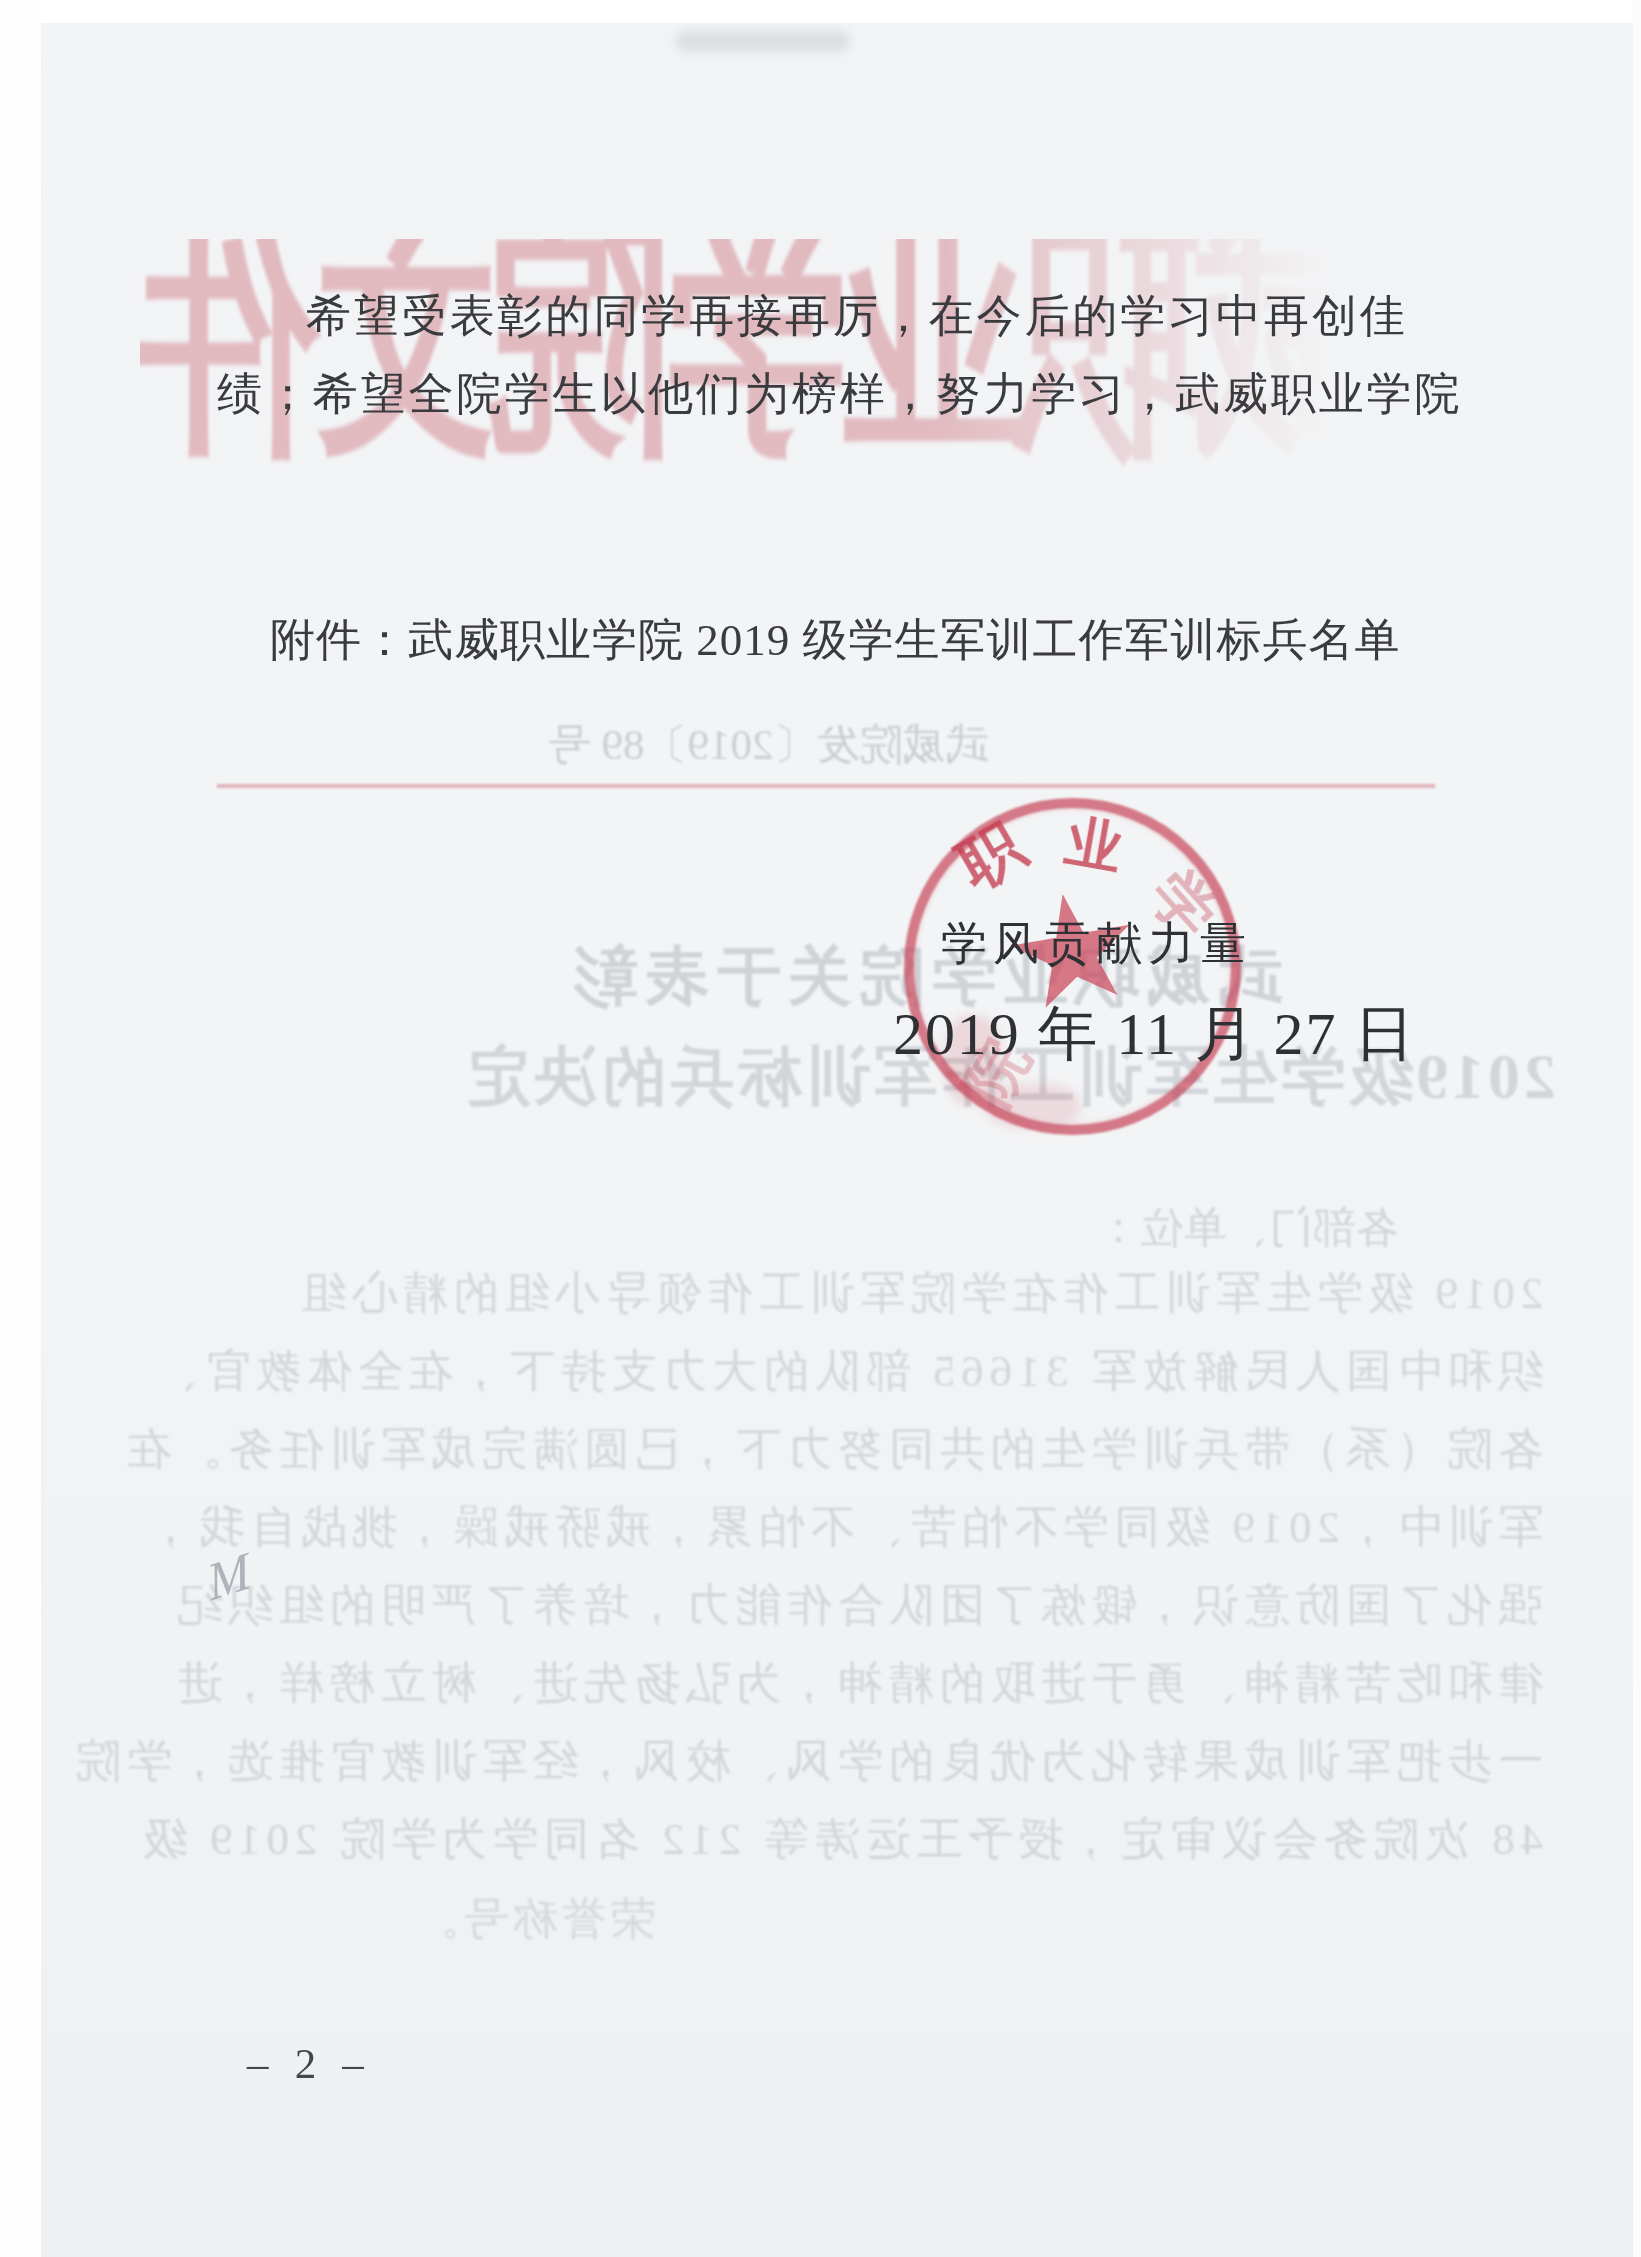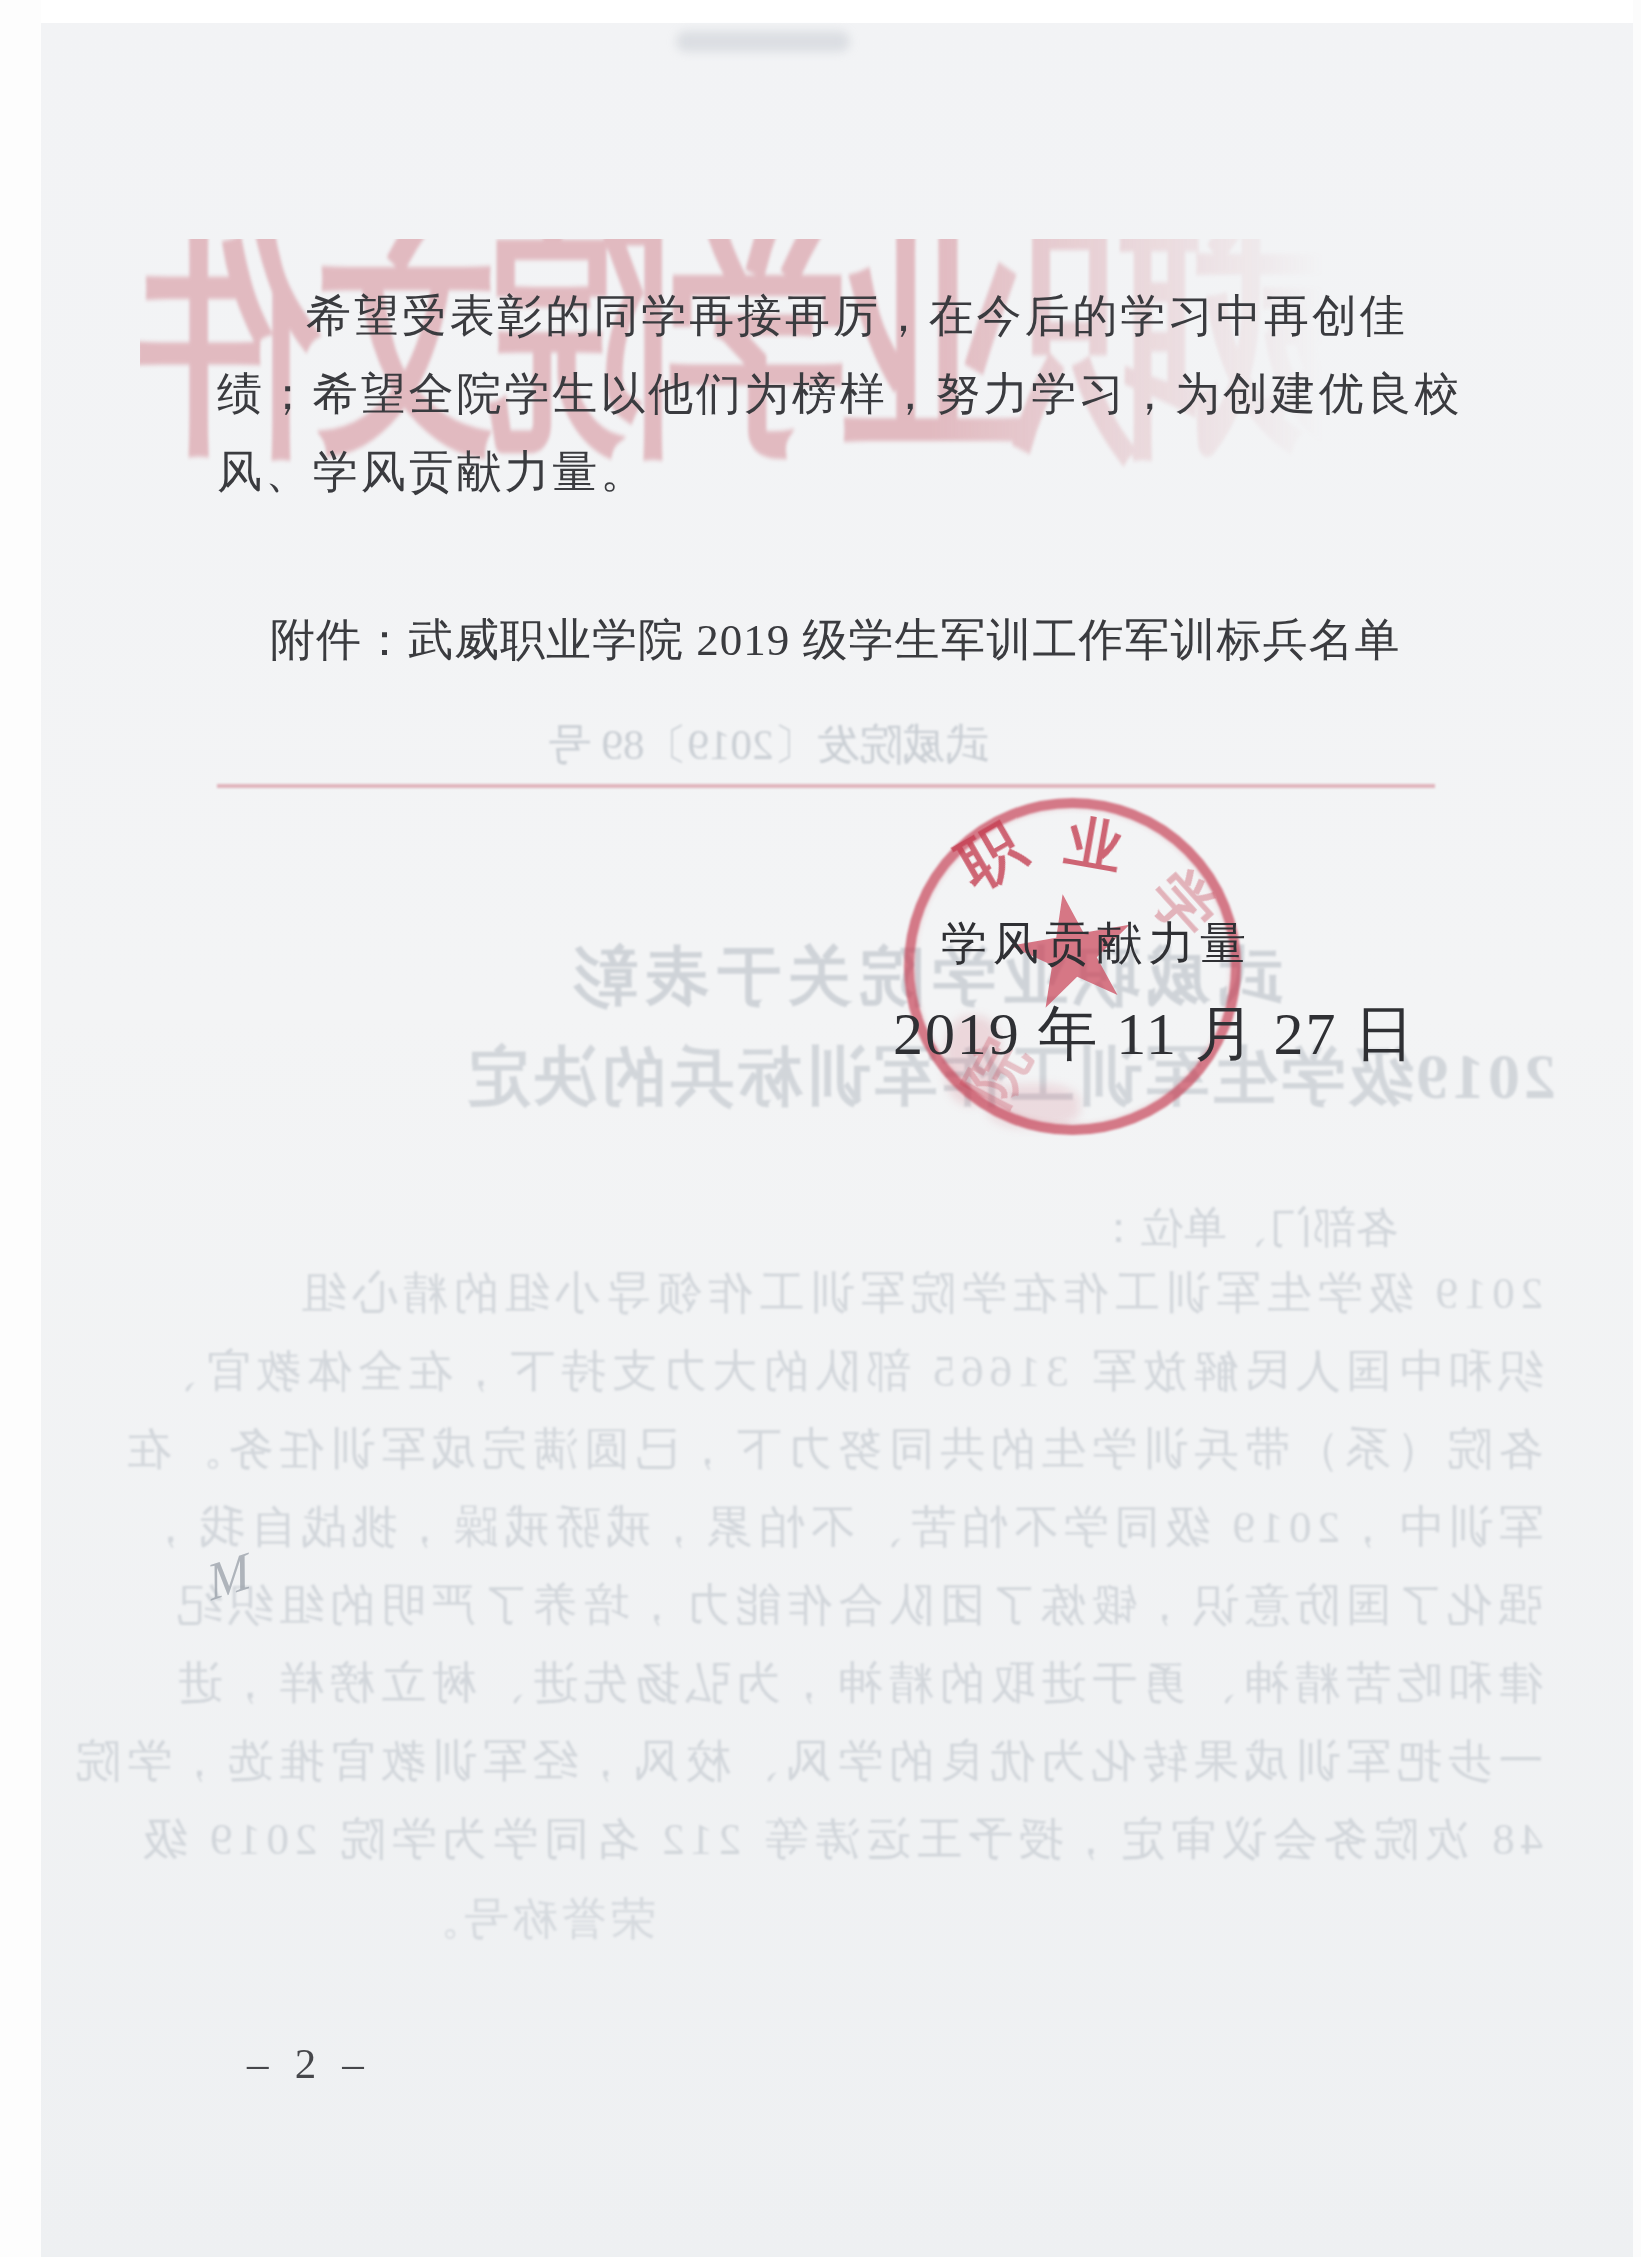--- a/index.html
+++ b/index.html
@@ -136,22 +136,21 @@
       <div class="bleed-body-line">48 次院务会议审定，授予王运涛等 212 名同学为学院 2019 级</div>
     </div>
   <div class="bleed-trailing mirror">荣誉称号。</div>
 
   <div class="red-rule"></div>
 
   <div class="pencil-mark">M</div>
 
   <div class="para">
       <div class="para-line">希望受表彰的同学再接再厉，在今后的学习中再创佳</div>
-      <div class="para-line">绩；希望全院学生以他们为榜样，努力学习，为创建优良校</div>
-      <div class="para-line">风、学风贡献力量。</div>
+      <div class="para-line">绩；希望全院学生以他们为榜样，努力学习，武威职业学院</div>
     </div>
 
   <div class="attachment-line">附件：武威职业学院 2019 级学生军训工作军训标兵名单</div>
 
   <div class="seal">
     <div class="seal-ring"></div>
     <div class="seal-star"></div>
     <div>
         <div class="arc-char">职</div>
         <div class="arc-char">业</div>

